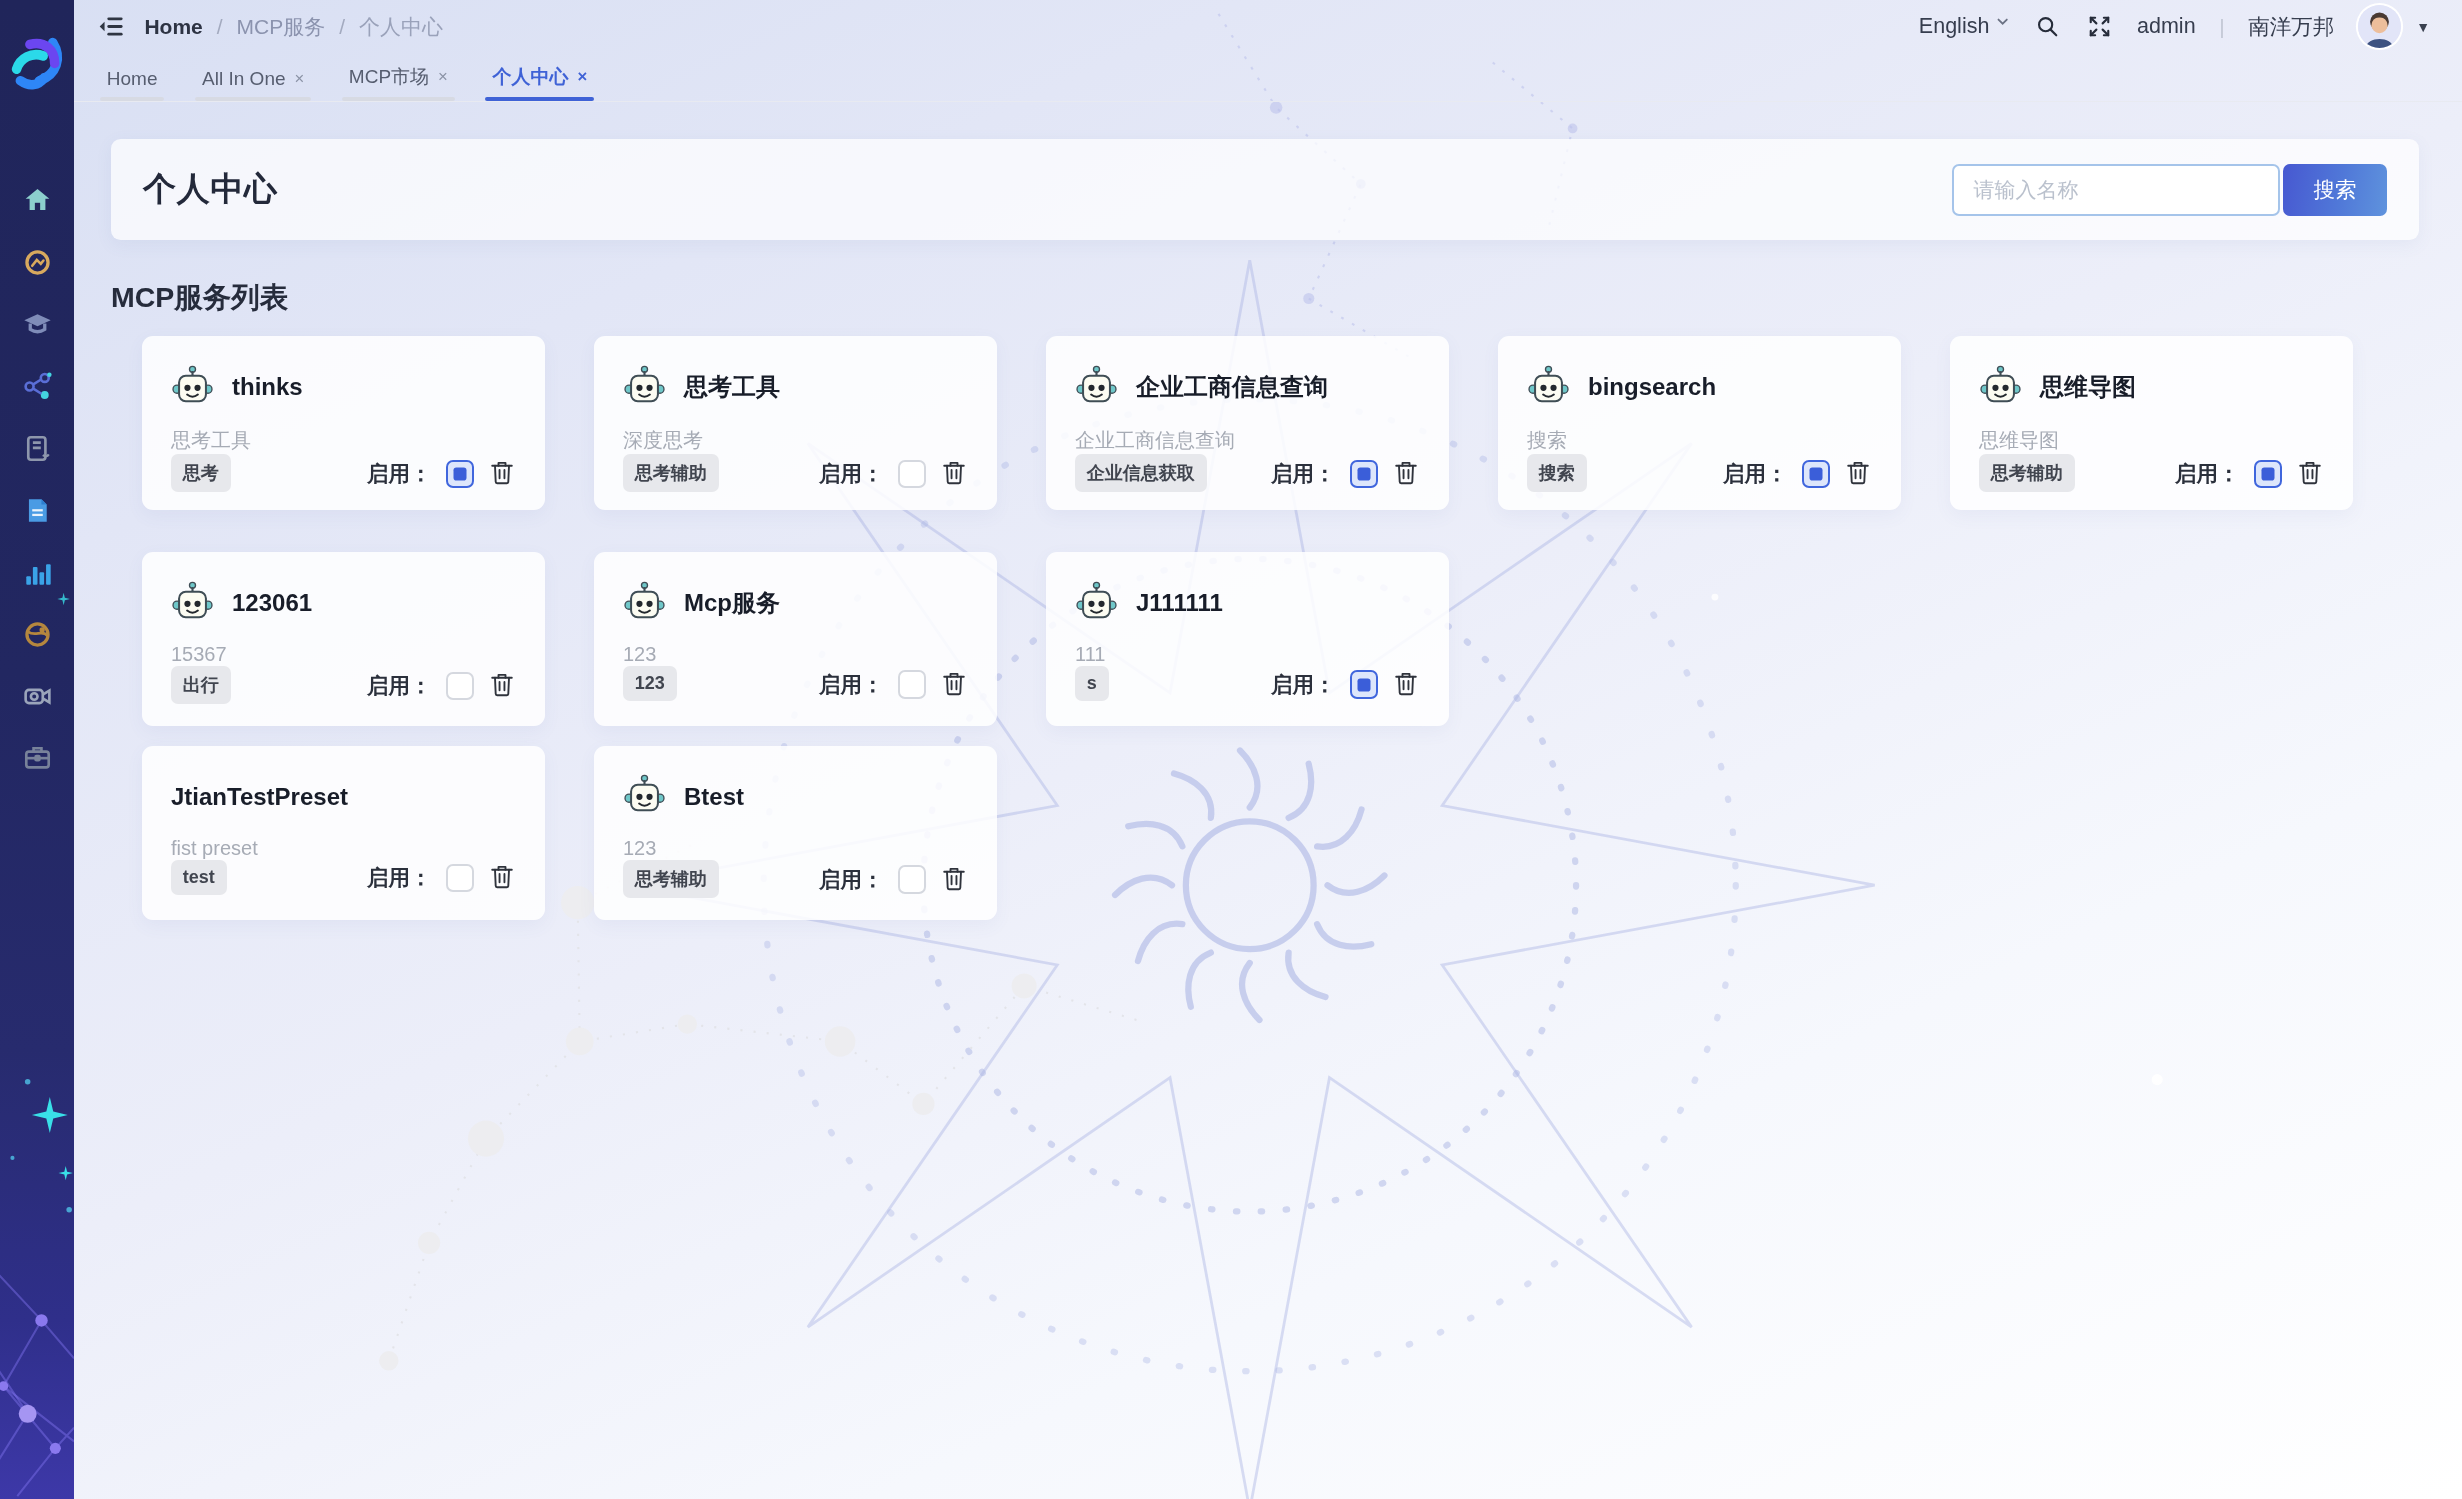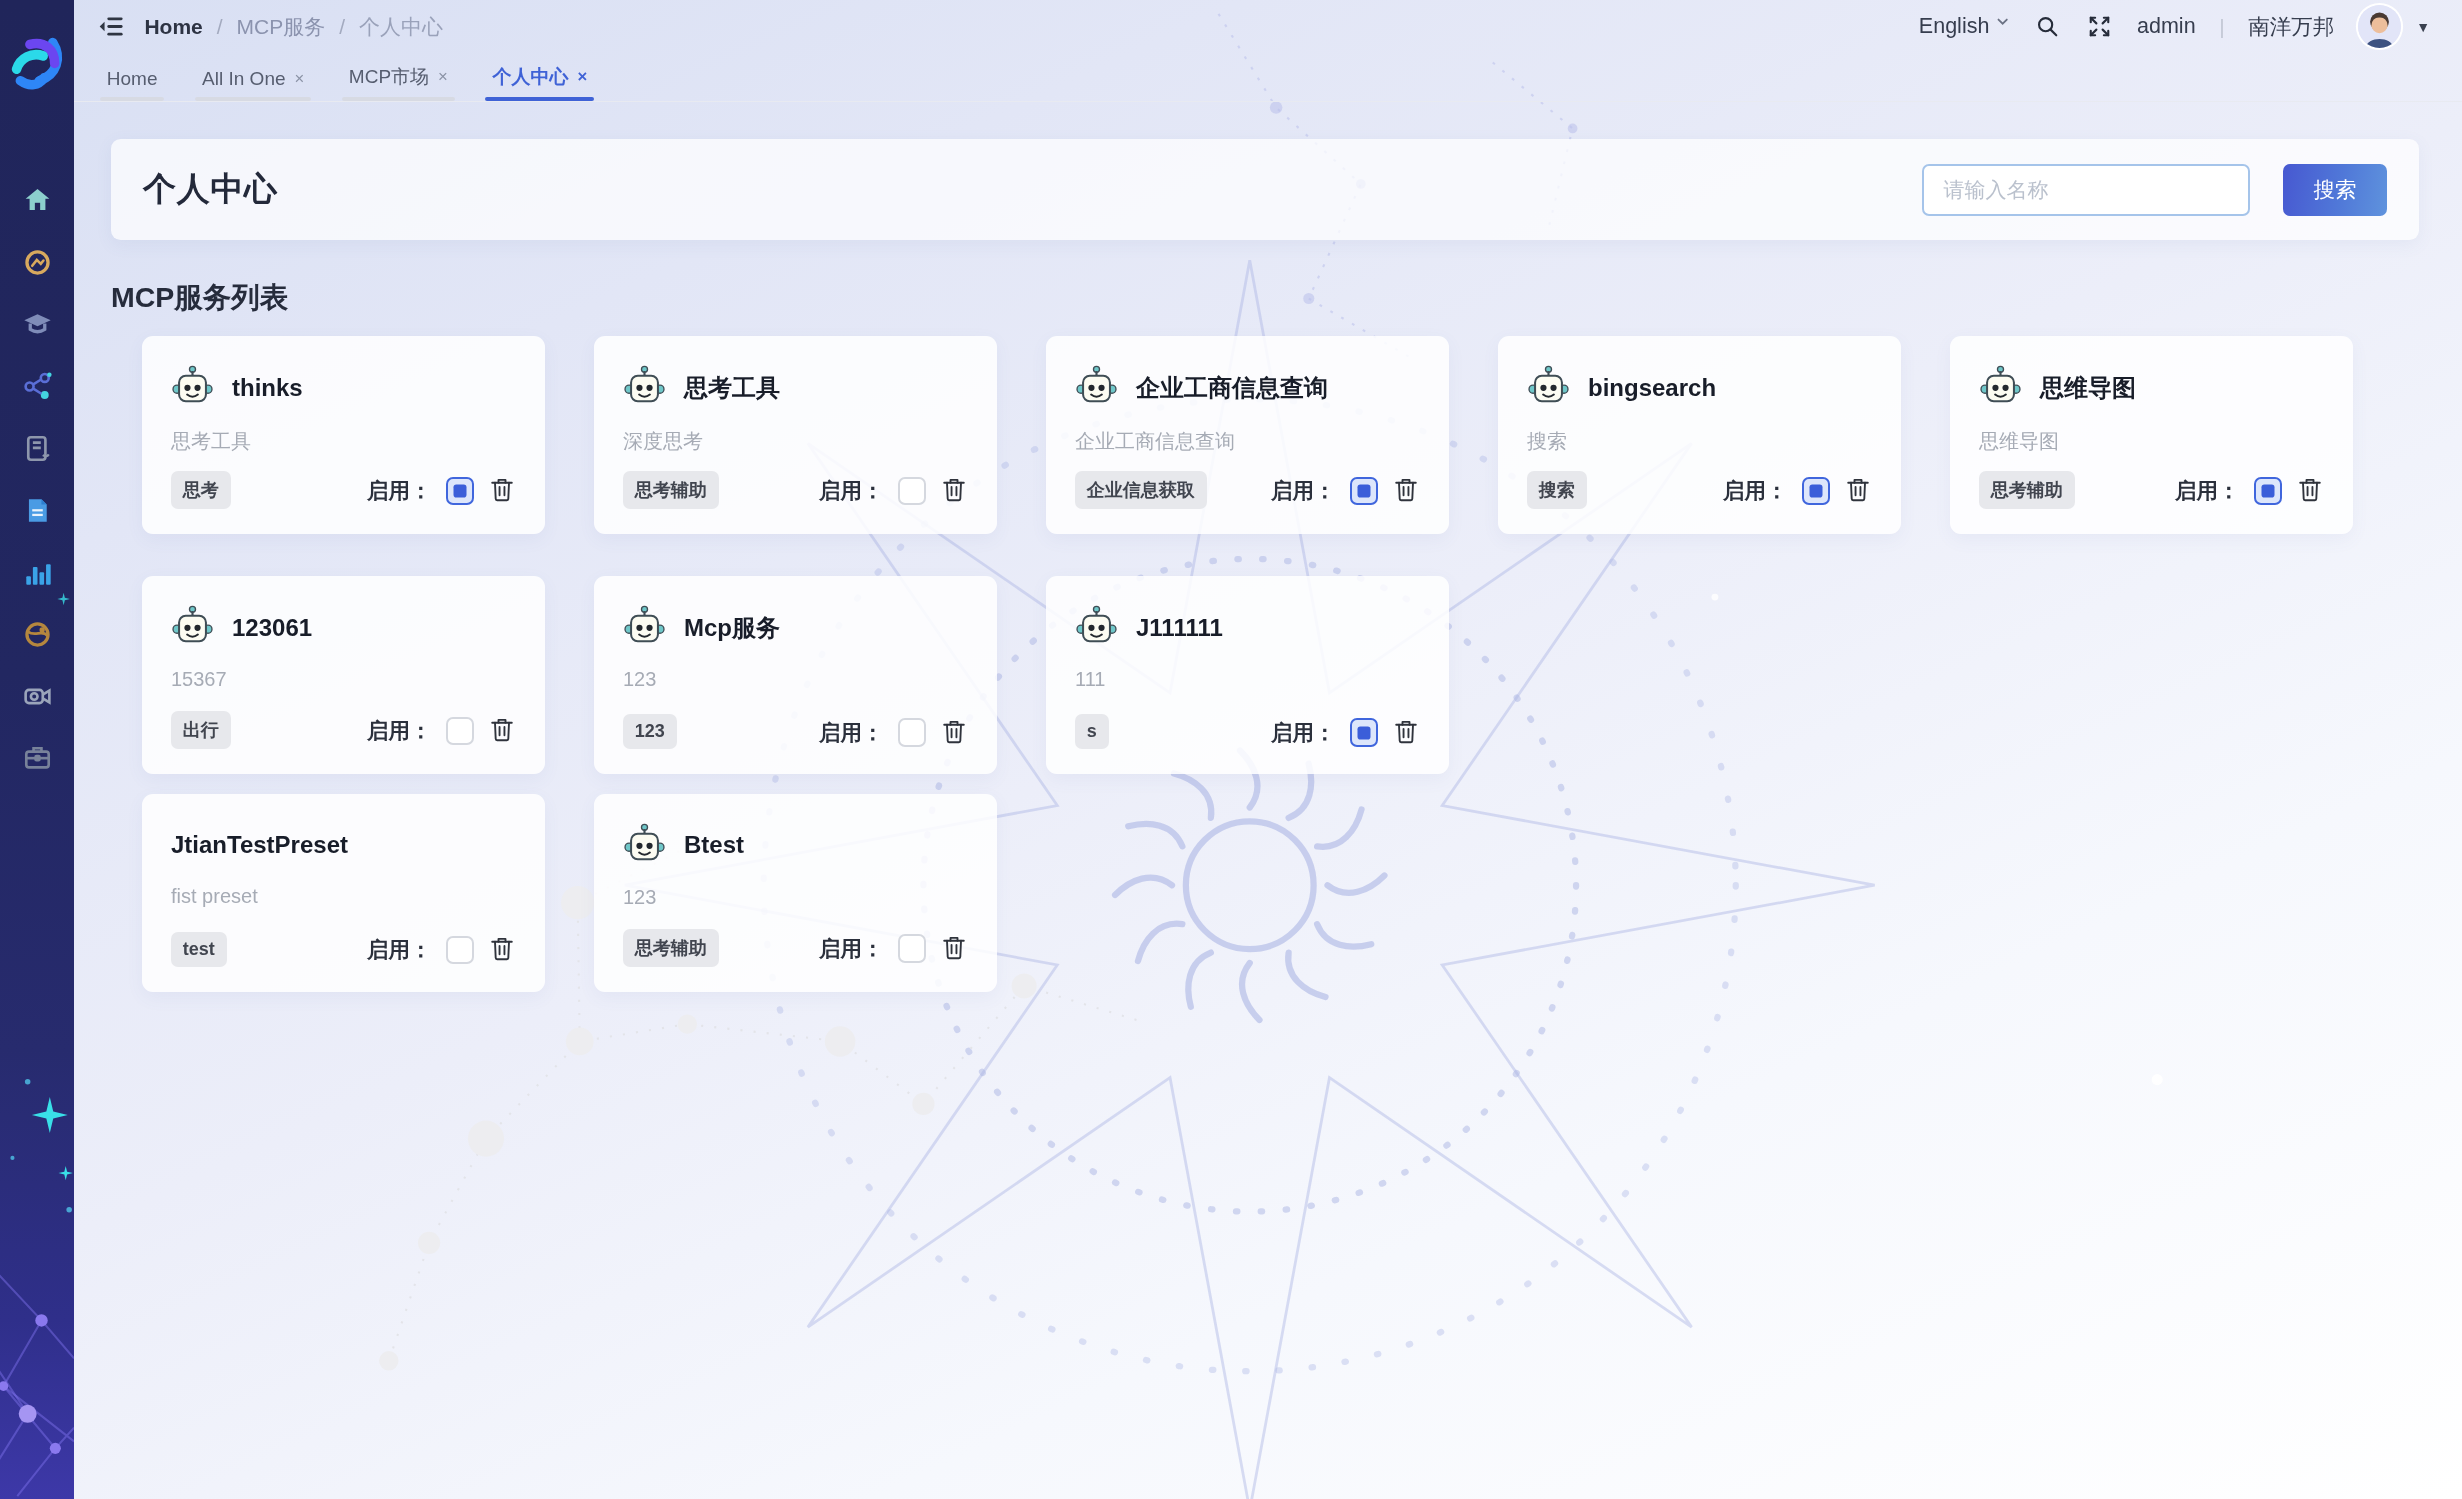--- a/index.html
+++ b/index.html
@@ -47,33 +47,33 @@
   .tab.active { color:#3f62d6; font-weight:700; }
   .tab.active::after { background:#3f62d6; }
   .tab-close { font-size:16.7px; color:#8b93a6; line-height:1; }
   .tab.active .tab-close { color:#3f62d6; }
   
   .content { position:relative; margin-left:74px; padding:0 43px 0 37px; z-index:2; }
   .page-head { margin-top:37px; height:101px; background:rgba(255,255,255,0.72); border-radius:9.7px;
     display:flex; align-items:center; padding:0 32px;
     box-shadow:0 4.2px 16.7px rgba(90,110,170,0.07); }
   .page-title { font-size:33px; font-weight:600; color:#23293a; letter-spacing:0.7px; }
-  .head-search { margin-left:auto; display:flex; align-items:flex-start; gap:33px; }
+  .head-search { margin-left:auto; display:flex; align-items:flex-start; gap:3px; }
   .search-input { width:328px; height:52px; border:2.1px solid #a5c4ea; border-radius:7px;
     background:#ffffff; font-size:21px; padding:0 19.4px; color:#3a4150; outline:none;
     font-family:"Liberation Sans","DejaVu Sans",sans-serif; }
   .search-input::placeholder { color:#bac1cd; }
   .search-btn { width:104px; height:52px; border:none; border-radius:7px; color:#fff; font-size:21.5px;
     background:linear-gradient(100deg,#4758d1 0%,#5078d8 55%,#5f93dd 100%); cursor:pointer;
     font-family:"Liberation Sans","DejaVu Sans",sans-serif; }
   .section-title { margin-top:39px; font-size:28.5px; font-weight:600; color:#262c3c; }
   .section-title.second { margin-top:50px; }
   .card-grid { margin-top:19.4px; margin-left:31px; display:grid;
     grid-template-columns:repeat(5,403px); column-gap:49px; row-gap:42px; }
-  .card { width:403px; height:198px; background:rgba(255,255,255,0.85); border-radius:11px;
+  .card { width:403px; height:174px; background:rgba(255,255,255,0.85); border-radius:11px;
     padding:29px 29px 25px; display:flex; flex-direction:column;
     box-shadow:0 5.6px 18px rgba(90,110,170,0.06); cursor:pointer; }
   .card-top { display:flex; align-items:center; gap:18px; min-height:44px; }
   .robot { width:43px; height:43px; flex:0 0 43px; }
   .card-title { font-size:24px; font-weight:700; color:#181d29; white-space:nowrap; }
   .card-desc { margin-top:18px; font-size:20px; color:#a6abb5; }
   .card-foot { margin-top:auto; display:flex; align-items:center; }
   .tag { background:#e7e8ec; border-radius:7px; padding:7px 11.8px; font-size:18px; font-weight:700; color:#41454f; }
   .controls { margin-left:auto; display:flex; align-items:flex-end; gap:14px; }
   .enable-label { font-size:21.5px; font-weight:600; color:#2b303c; }

